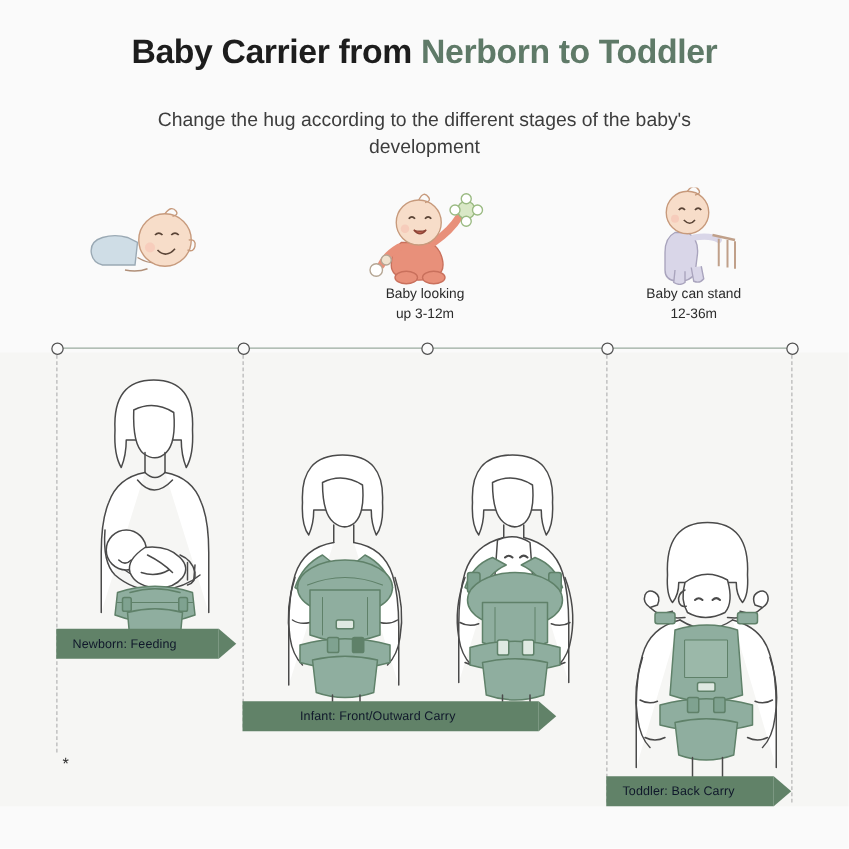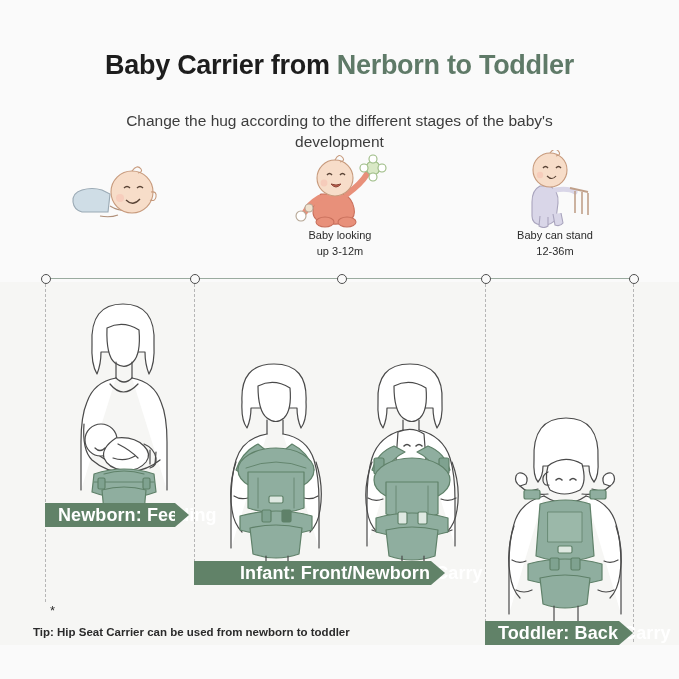--- a/index.html
+++ b/index.html
@@ -18,21 +18,21 @@
 
   
   #header {
     position: absolute;
     left: 0; top: 0;
     width: 679px;
     text-align: center;
   }
   #title {
     margin: 0;
-    padding-top: 50px;
+    padding-top: 26px;
     font-size: 27px;
     font-weight: bold;
     letter-spacing: -0.3px;
     color: #1d1d1d;
     line-height: 1.15;
   }
   #title .accent { color: #5f7a68; }
   #subtitle {
     margin: 16px auto;
     padding-top: 13px;
@@ -99,23 +99,23 @@
   .banner {
     position: absolute;
     height: 24px;
     background: #618268;
     display: flex;
     align-items: center;
     padding-left: 13px;
     box-sizing: border-box;
   }
   .banner .label {
-    color: #ffffff;
-    font-size: 18px;
-    font-weight: bold;
+    color: #0f172a;
+    font-size: 10px;
+    font-weight: normal;
     letter-spacing: 0.1px;
     white-space: nowrap;
   }
   .banner .tipend {
     position: absolute;
     right: -14px; top: 0;
     width: 0; height: 0;
     border-top: 12px solid transparent;
     border-bottom: 12px solid transparent;
     border-left: 14px solid #618268;
@@ -420,25 +420,24 @@
       </g>
     </svg>
   </div>
 
   <div class="banner" style="left:45px; top:503px; width:130px;">
     <span class="label">Newborn:  Feeding</span>
     <span class="tipend"></span>
   </div>
 
   <div class="banner" style="left:194px; top:561px; width:237px; padding-left:46px;">
-    <span class="label">Infant:  Front/Newborn Carry</span>
+    <span class="label">Infant:  Front/Outward Carry</span>
     <span class="tipend"></span>
   </div>
 
   <div class="banner" style="left:485px; top:621px; width:134px;">
     <span class="label">Toddler: Back Carry</span>
     <span class="tipend"></span>
   </div>
 
   <div id="tip-star">*</div>
-  <div id="tip-text">Tip: Hip Seat Carrier can be used from newborn to toddler</div>
 
 </div>
 
 </body></html>

